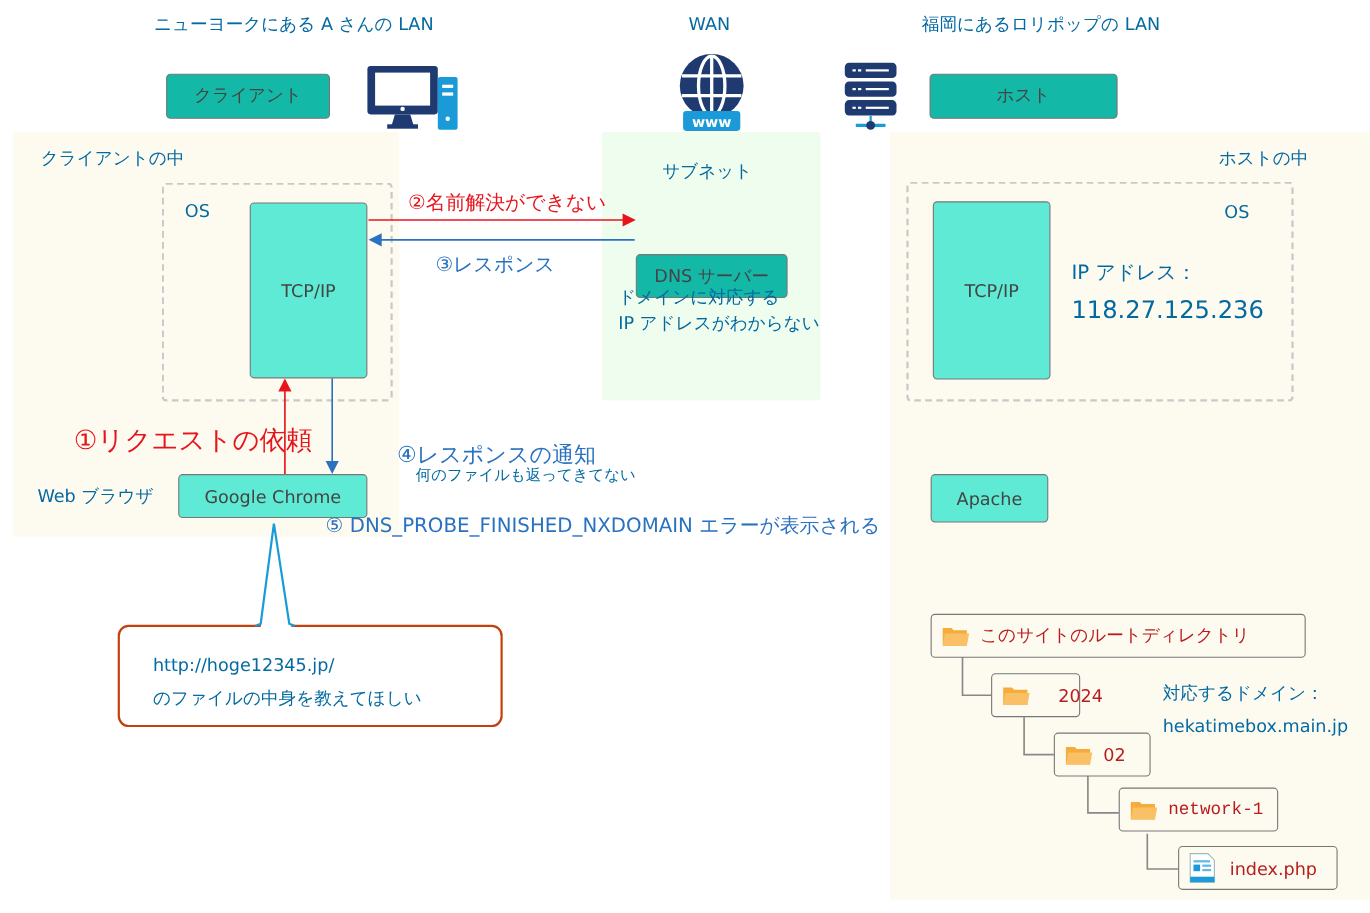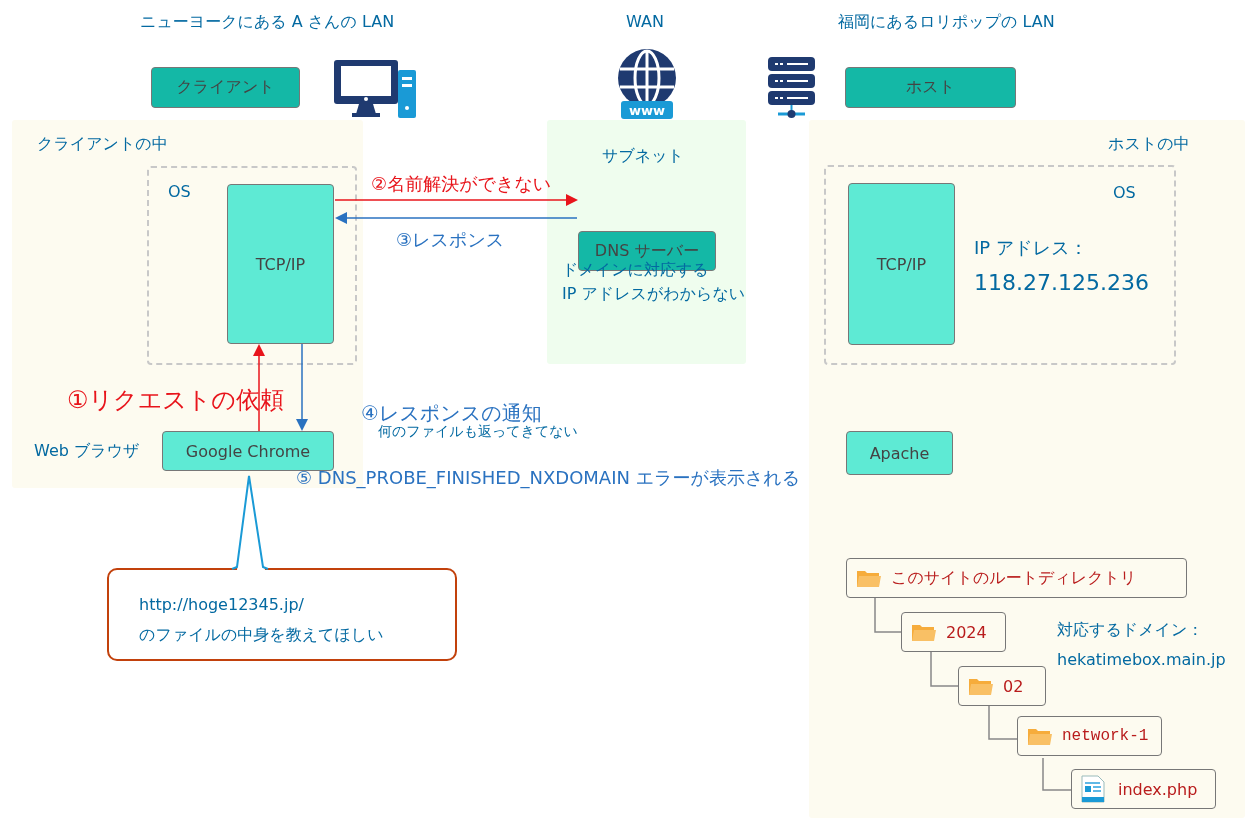--- a/index.html
+++ b/index.html
@@ -153,21 +153,21 @@
   </g>
 </svg>
 
 <div class="tree-box" style="left:846px; top:558px; width:341px; height:40px;">
   <svg class="folder" style="position:relative;" width="24" height="18">
       <path d="M0 2 h8 l2 2 h12 v14 h-22z" fill="#f6ac3b"></path>
       <path d="M2 7 h22 l-2 11 h-22z" fill="#f9c065"></path>
     </svg>
   <span>このサイトのルートディレクトリ</span>
 </div>
-<div class="tree-box" style="left:901px; top:612px; width:105px; height:40px;">
+<div class="tree-box" style="left:901px; top:612px; width:81px; height:40px;gap:16px;">
   <svg class="folder" style="position:relative;" width="24" height="18">
       <path d="M0 2 h8 l2 2 h12 v14 h-22z" fill="#f6ac3b"></path>
       <path d="M2 7 h22 l-2 11 h-22z" fill="#f9c065"></path>
     </svg>
   <span>2024</span>
 </div>
 <div class="tree-box" style="left:958px; top:666px; width:88px; height:40px;">
   <svg class="folder" style="position:relative;" width="24" height="18">
       <path d="M0 2 h8 l2 2 h12 v14 h-22z" fill="#f6ac3b"></path>
       <path d="M2 7 h22 l-2 11 h-22z" fill="#f9c065"></path>

